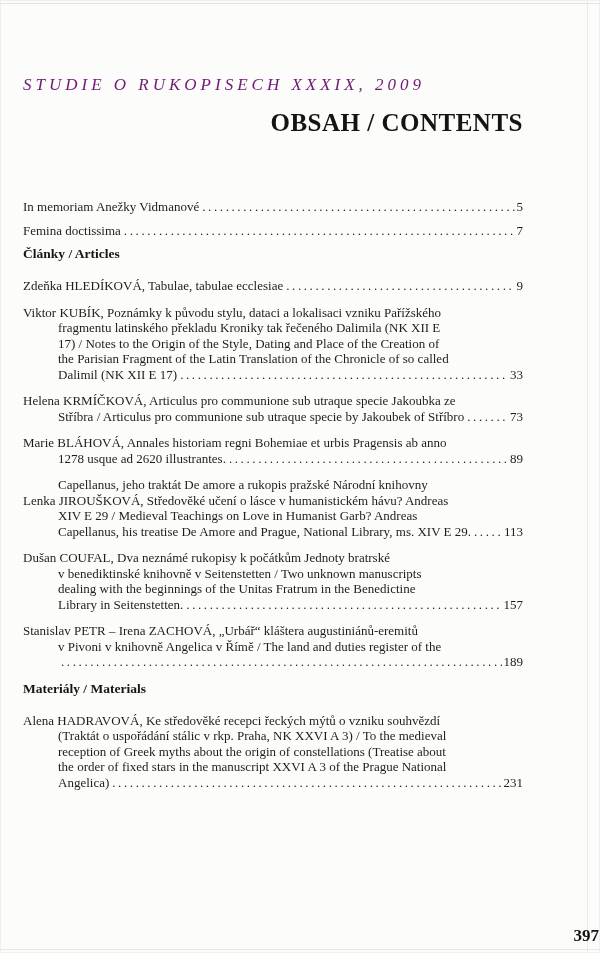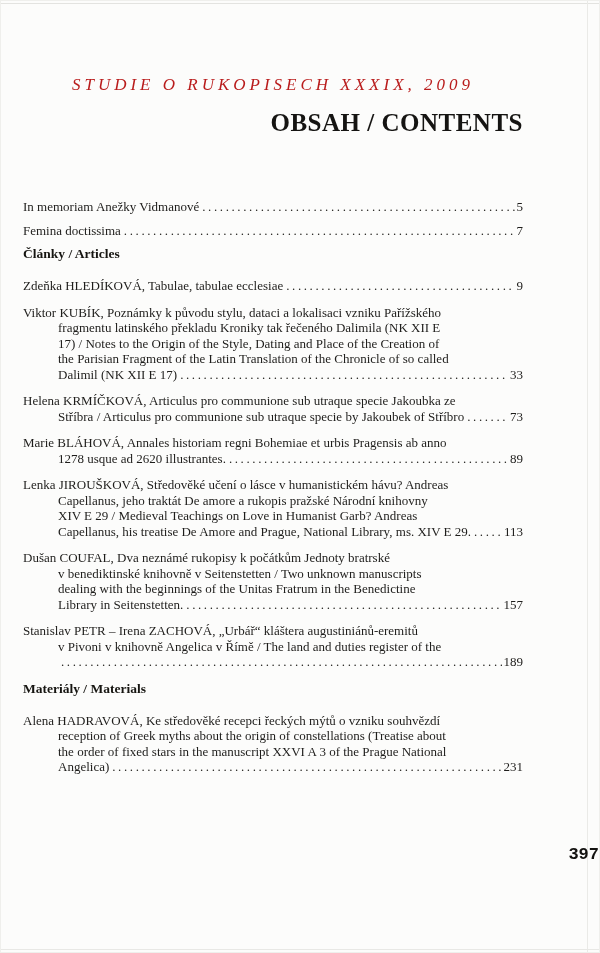--- a/index.html
+++ b/index.html
@@ -30,26 +30,26 @@
     background: #e8e8e5;
   }
   .content {
     position: absolute;
     left: 22px;
     top: 0;
     width: 500px;
   }
   .series-title {
     margin-top: 74px;
-    text-align: center;
+    text-align: left;
     font-style: italic;
     font-size: 17px;
     letter-spacing: 4px;
     white-space: nowrap;
-    color: #b91c1c;
+    color: #701a75;
   }
   .main-title {
     margin-top: 14px;
     text-align: right;
     font-weight: bold;
     font-size: 25px;
     letter-spacing: 0.5px;
     color: #151412;
   }
   .front-list {
@@ -83,23 +83,23 @@
     padding-left: 3px;
     color: #2a2926;
   }
   .pg {
     flex: 0 0 auto;
     padding-left: 2px;
     white-space: nowrap;
   }
   .folio {
     position: absolute;
-    top: 844px;
+    top: 925px;
     right: 0;
-    font-family: Liberation Mono, monospace;
+    font-family: Liberation Serif, serif;
     font-weight: bold;
     font-size: 17px;
     color: #141311;
   }
 </style>
 </head>
 <body>
 
 <div class="page">
   <div class="scan-edge-top"></div>
@@ -159,22 +159,22 @@
           </div>
           <div class="toc-entry">
             <div class="entry-line">Marie BLÁHOVÁ, Annales historiam regni Bohemiae et urbis Pragensis ab anno</div>
             <div class="entry-line last cont">
               <span class="line-text">1278 usque ad 2620 illustrantes.</span>
               <span class="dots">......................................................................................................................................................</span>
               <span class="pg">89</span>
             </div>
           </div>
           <div class="toc-entry">
+            <div class="entry-line cont">Capellanus, jeho traktát De amore a rukopis pražské Národní knihovny</div>
             <div class="entry-line">Lenka JIROUŠKOVÁ, Středověké učení o lásce v humanistickém hávu? Andreas</div>
-            <div class="entry-line cont">Capellanus, jeho traktát De amore a rukopis pražské Národní knihovny</div>
             <div class="entry-line cont">XIV E 29 / Medieval Teachings on Love in Humanist Garb? Andreas</div>
             <div class="entry-line last cont">
               <span class="line-text">Capellanus, his treatise De Amore and Prague, National Library, ms. XIV E 29.</span>
               <span class="dots">......................................................................................................................................................</span>
               <span class="pg">113</span>
             </div>
           </div>
           <div class="toc-entry">
             <div class="entry-line">Dušan COUFAL, Dva neznámé rukopisy k počátkům Jednoty bratrské</div>
             <div class="entry-line cont">v benediktinské knihovně v Seitenstetten / Two unknown manuscripts</div>
@@ -191,20 +191,21 @@
             <div class="entry-line last cont">
               <span class="dots">......................................................................................................................................................</span>
               <span class="pg">189</span>
             </div>
           </div>
         </div>
         <div class="toc-section">
           <div class="section-heading">Materiály / Materials</div>
           <div class="toc-entry">
             <div class="entry-line">Alena HADRAVOVÁ, Ke středověké recepci řeckých mýtů o vzniku souhvězdí</div>
+            <div class="entry-line cont">(Traktát o uspořádání stálic v rkp. Praha, NK XXVI A 3) / To the medieval</div>
             <div class="entry-line cont">reception of Greek myths about the origin of constellations (Treatise about</div>
             <div class="entry-line cont">the order of fixed stars in the manuscript XXVI A 3 of the Prague National</div>
             <div class="entry-line last cont">
               <span class="line-text">Angelica)</span>
               <span class="dots">......................................................................................................................................................</span>
               <span class="pg">231</span>
             </div>
           </div>
         </div>
       </div>

